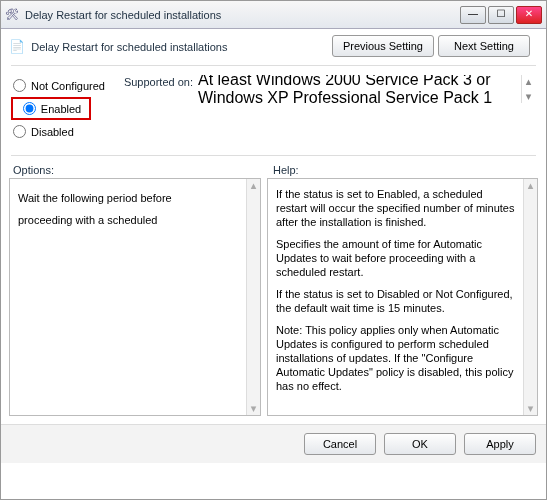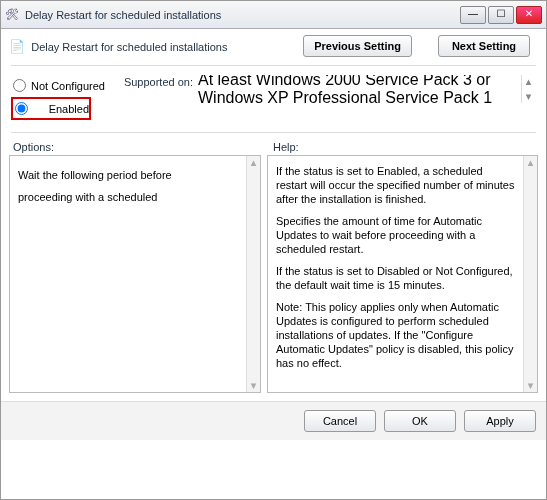--- a/index.html
+++ b/index.html
@@ -9,29 +9,29 @@
     .titlebar { height: 28px; background: linear-gradient(to bottom, #f7f7f7, #e4e8ee); border-bottom: 1px solid #aab; display: flex; align-items: center; padding: 0 4px; }
     .titlebar-icon { width: 14px; height: 14px; margin-right: 6px; font-size: 11px; color: #336; }
     .titlebar-text { flex: 1; color: #234; }
     .titlebar-controls { display: flex; gap: 0; }
     .tbtn { width: 26px; height: 18px; border: 1px solid #888; background: linear-gradient(to bottom, #f6f7f8, #d5dbe3); border-radius: 2px; font-size: 10px; line-height: 14px; text-align: center; margin-left: 2px; cursor: default; }
     .tbtn.close { background: linear-gradient(to bottom, #f48, #d22); color: #fff; border-color: #a22; }
 
     .subhead { display: flex; padding: 6px 8px 4px 8px; align-items: center; }
     .subhead .icon { font-size: 13px; margin-right: 6px; color: #336; }
     .subhead .label { flex: 1; color: #234; padding-top:2px; }
-    .subhead-buttons { display: flex; gap: 26px; padding-right: 8px; font-weight: bold; }
+    .subhead-buttons { display: flex; gap: 4px; padding-right: 8px; }
     .wbtn { min-width: 92px; height: 22px; border: 1px solid #999; background: linear-gradient(to bottom, #fefefe, #e5e8ec); border-radius: 3px; padding: 0 10px; text-align: center; line-height: 20px; cursor: default; }
     .hr { border: 0; border-top: 1px solid #ddd; margin: 4px 10px; }
 
     .configrow { display: flex; padding: 4px 10px 8px 10px; }
     .radios { width: 106px; }
     .radio { display: flex; align-items: center; padding: 5px 2px; gap: 5px; }
     .radio input { margin: 0; }
-    .radio.highlight { border: 2px solid #d60000; padding: 3px 0px; width: 80px; justify-content: space-between; padding-left: 2px; }
+    .radio.highlight { border: 2px solid #d60000; padding: 3px 0px; width: 80px; justify-content: center; padding-left: 2px; }
     .kv { flex: 1; display: flex; flex-direction: column; gap: 8px; }
     .kvrow { display: flex; align-items: flex-start; gap: 4px; }
     .kvlabel { width: 76px; text-align: right; color: #234; padding-top: 2px; }
     .commentbox { flex: 1; height: 52px; border: 1px solid #bbb; background: #fff; overflow-y: scroll; font-size: 11px; padding: 2px; resize: none; }
     .supportedbox { flex: 1; height: 28px; border: none; background: transparent; font-size: 16px; overflow-y: auto; padding-right: 14px; display:flex; align-items:center; }
     .supportedwrap { display:flex; flex:1; border:1px solid transparent; align-items:center;}
     .supported-scroll { width:14px; align-self:stretch; border-left:1px solid #ddd; display:flex; flex-direction:column; justify-content:space-between; color:#888; font-size:8px; text-align:center;}
 
     .midlabels { display: flex; padding: 4px 12px 2px 12px; color: #234; }
     .midlabels .left { width: 252px; }
@@ -80,20 +80,24 @@
 <div class="configrow">
   <div class="radios">
     <label class="radio">
       <input type="radio" name="state" style="">
       <span>Not Configured</span>
     </label>
     <label class="radio highlight">
       <input type="radio" name="state" checked="" style="">
       <span>Enabled</span>
     </label>
+    <label class="radio">
+      <input type="radio" name="state" style="">
+      <span>Disabled</span>
+    </label>
   </div>
   <div class="kv">
     <div class="kvrow">
       <div class="kvlabel">Supported on:</div>
       <div class="supportedwrap">
         <div class="supportedbox">At least Windows 2000 Service Pack 3 or Windows XP Professional Service Pack 1</div>
         <div class="supported-scroll">
             <span>▴</span>
             <span>▾</span>
           </div>

